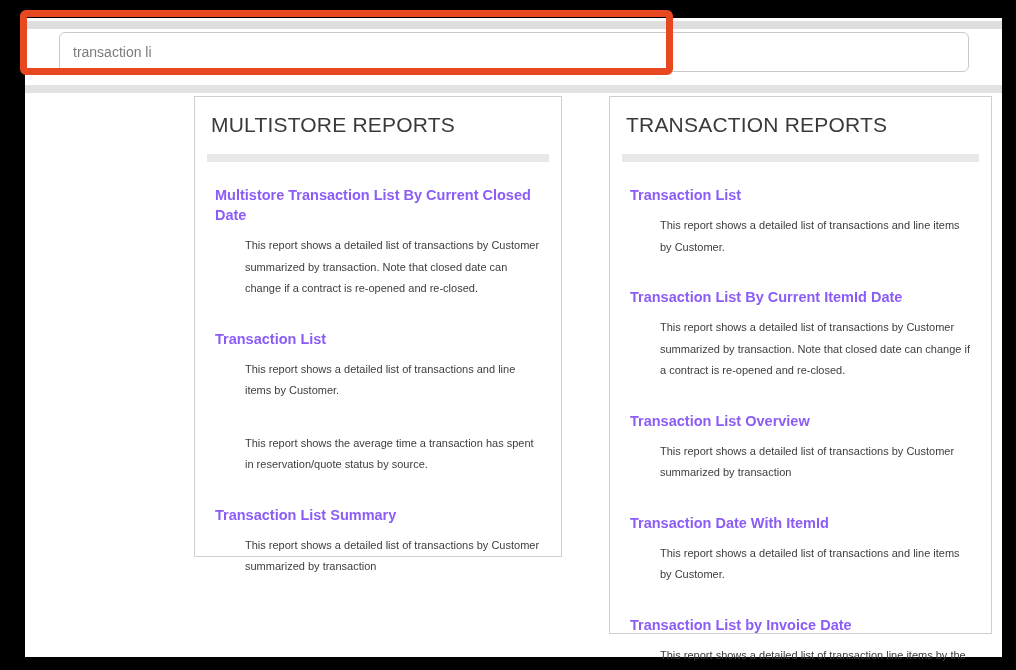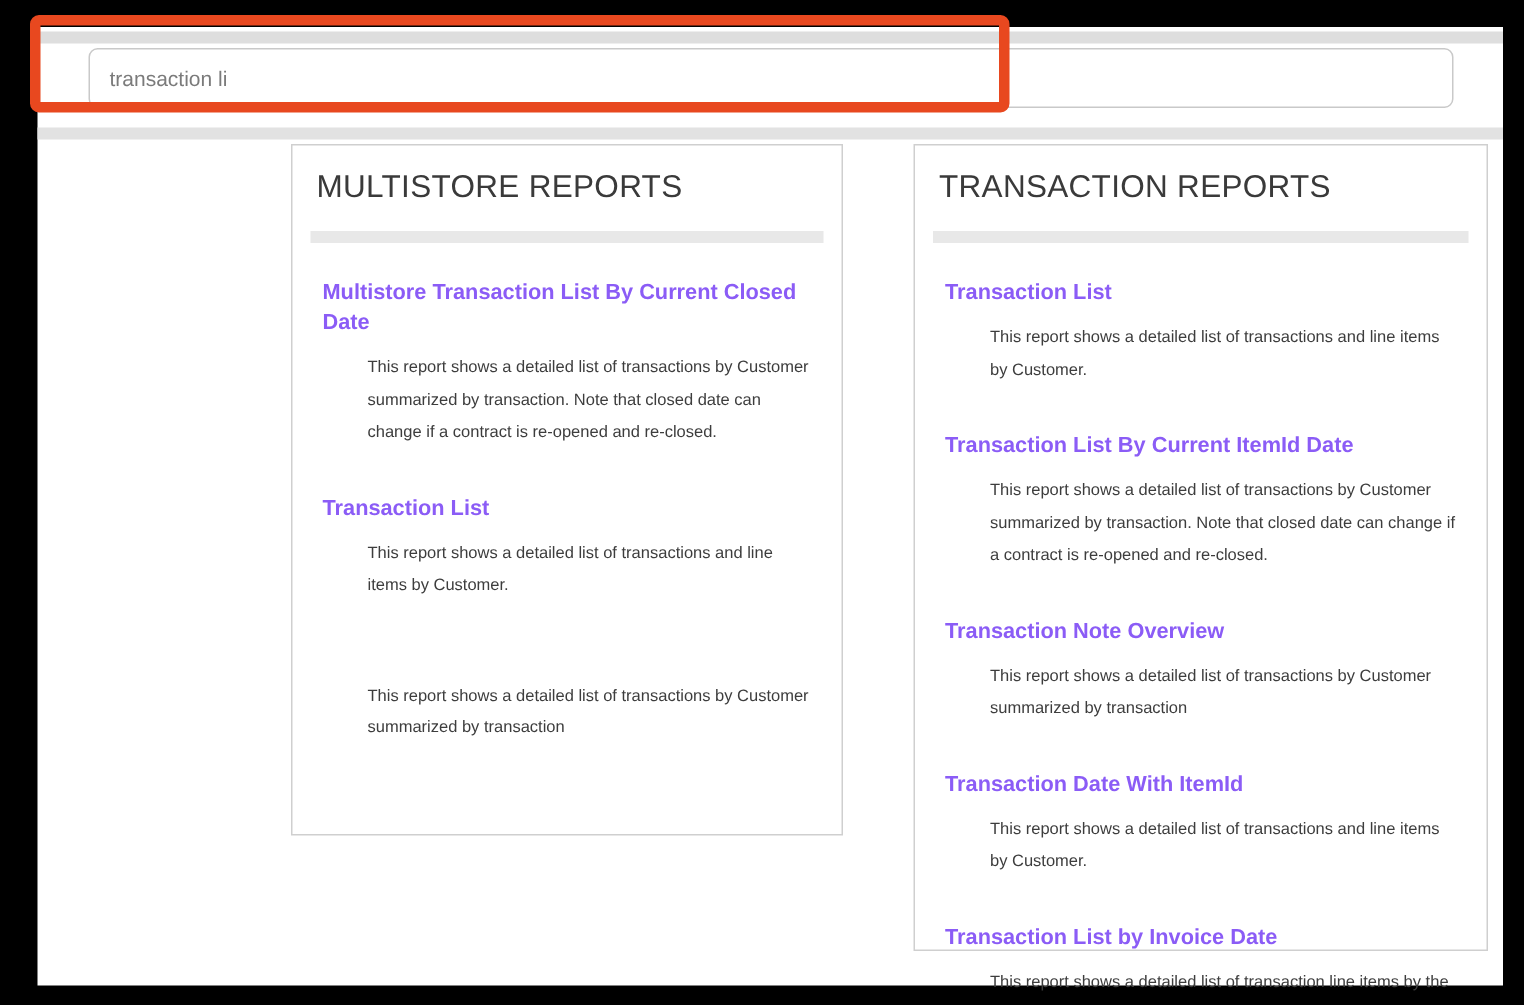--- a/index.html
+++ b/index.html
@@ -102,38 +102,40 @@
         <div class="card-divider"></div>
         <div class="report">
           <a class="report-link" href="#">Multistore Transaction List By Current Closed Date</a>
           <div class="report-desc">This report shows a detailed list of transactions by Customer summarized by transaction. Note that closed date can change if a contract is re-opened and re-closed.</div>
         </div>
         <div class="report">
           <a class="report-link" href="#">Transaction List</a>
           <div class="report-desc">This report shows a detailed list of transactions and line items by Customer.</div>
         </div>
         <div class="report">
+          <div class="report-desc">This report shows the average time a transaction has spent in reservation/quote status by source.</div>
         </div>
         <div class="report">
+          <a class="report-link" href="#">Transaction List Summary</a>
           <div class="report-desc">This report shows a detailed list of transactions by Customer summarized by transaction</div>
         </div>
       </section>
       <section class="card card-1">
         <h2>TRANSACTION REPORTS</h2>
         <div class="card-divider"></div>
         <div class="report">
           <a class="report-link" href="#">Transaction List</a>
           <div class="report-desc">This report shows a detailed list of transactions and line items by Customer.</div>
         </div>
         <div class="report">
           <a class="report-link" href="#">Transaction List By Current ItemId Date</a>
           <div class="report-desc">This report shows a detailed list of transactions by Customer summarized by transaction. Note that closed date can change if a contract is re-opened and re-closed.</div>
         </div>
         <div class="report">
-          <a class="report-link" href="#">Transaction Note Overview</a>
+          <a class="report-link" href="#">Transaction List Overview</a>
           <div class="report-desc">This report shows a detailed list of transactions by Customer summarized by transaction</div>
         </div>
         <div class="report">
           <a class="report-link" href="#">Transaction Date With ItemId</a>
           <div class="report-desc">This report shows a detailed list of transactions and line items by Customer.</div>
         </div>
         <div class="report">
           <a class="report-link" href="#">Transaction List by Invoice Date</a>
           <div class="report-desc">This report shows a detailed list of transaction line items by the invoice date, Date is the date sent out. Canceled or Contracts without invoices are excluded.</div>
         </div>

